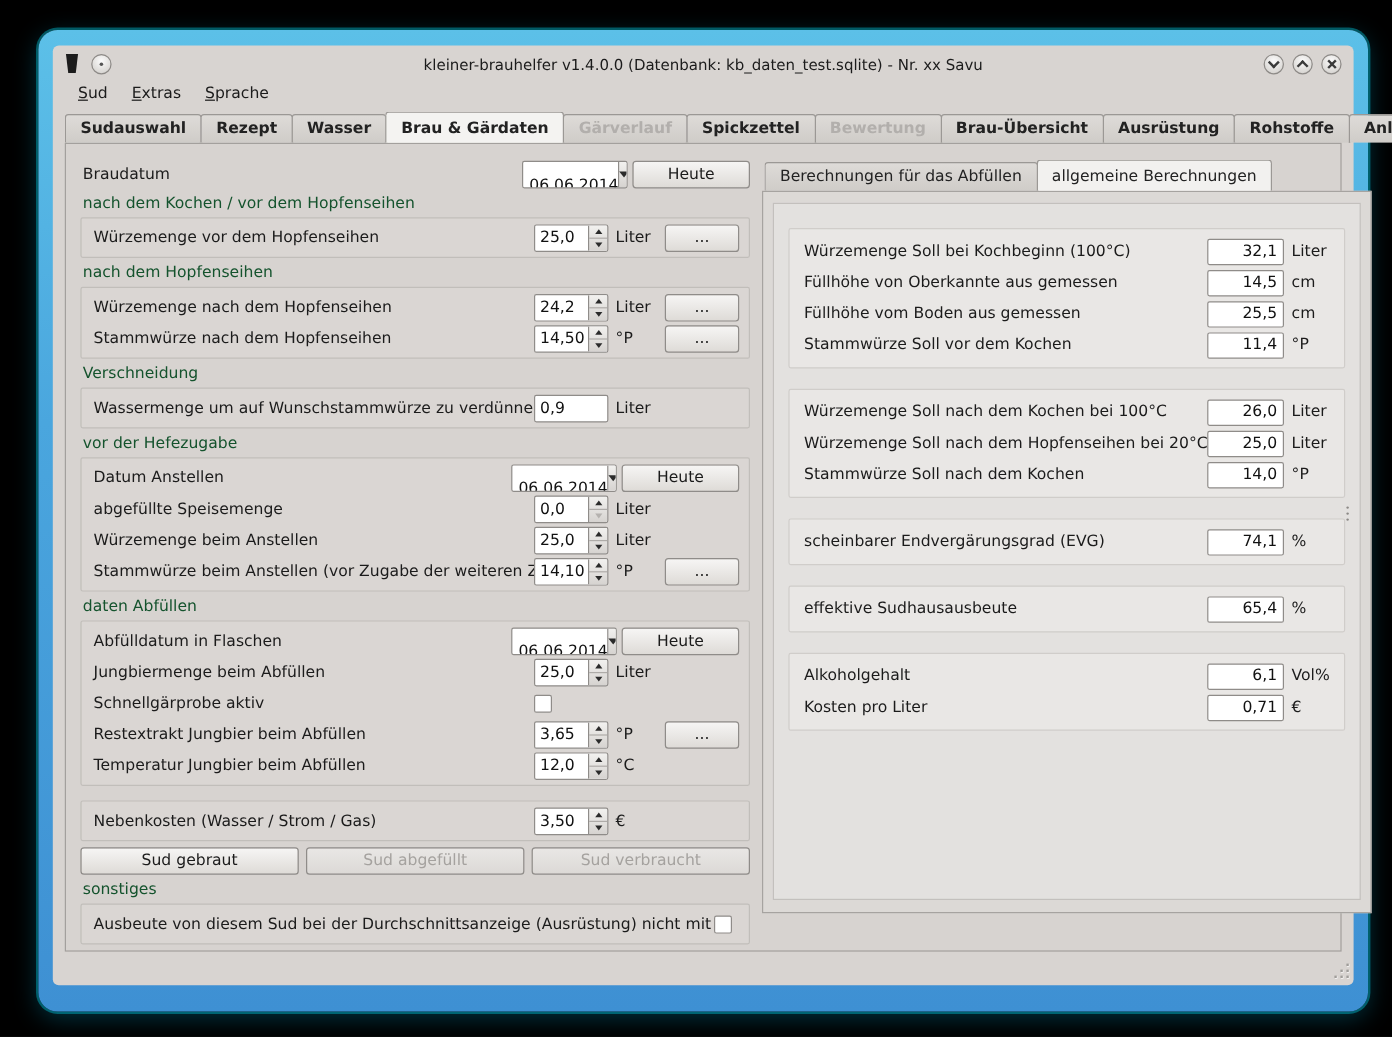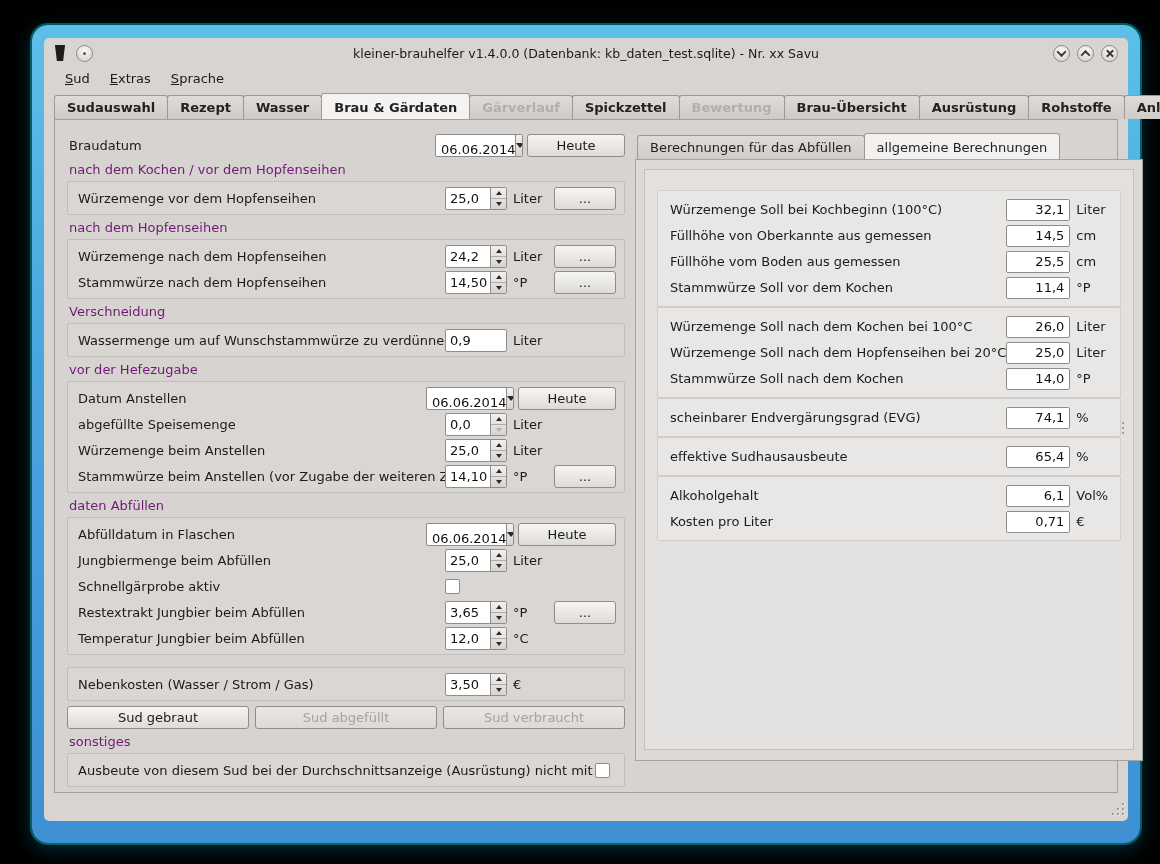--- a/index.html
+++ b/index.html
@@ -49,42 +49,42 @@
   .pane { margin:0 10px; border:1px solid #a3a09d; background:#d7d3d0;
           height:674px; display:flex; padding:13px 10px 14px 12px; gap:10px; }
 
   
   .left-col { width:558px; }
   .frow { display:flex; align-items:center; height:24px; }
   .flabel { flex:1; font-size:13px; color:#1b1b1b; padding-left:2px; white-space:nowrap; overflow:hidden; }
   .cell-val { width:63px; display:flex; }
   .cell-unit { width:44px; font-size:13px; color:#1b1b1b; padding-left:5px; }
   .cell-more { width:62px; margin-left:2px; display:flex; }
-  .section-label { font-size:13px; color:#701a75; margin:5px 0 2px 2px; height:17px; }
+  .section-label { font-size:13px; color:#14532d; margin:5px 0 2px 2px; height:17px; }
   .gbox { border:1px solid #c1beba; background:#dad6d3; border-radius:2px; padding:4px 8px; }
   .gbox .frow + .frow { margin-top:2px; }
 
   .spin { display:flex; width:62px; height:23px; border:1px solid #8f8c89; border-radius:2px;
           background:#fff; overflow:hidden; }
   .spin-text { flex:1; font-size:13px; color:#111; padding:3px 0 0 4px; }
   .spin-btns { width:16px; border-left:1px solid #8f8c89; display:flex; flex-direction:column;
                background:linear-gradient(#f2f1ef,#d6d3d0); }
   .spin-btn { flex:1; display:flex; align-items:center; justify-content:center; }
   .spin-btn + .spin-btn { border-top:1px solid #aeaba8; }
   .tri-up { width:0; height:0; border-left:3.5px solid transparent; border-right:3.5px solid transparent;
             border-bottom:4.5px solid #2b2b2b; }
   .tri-down { width:0; height:0; border-left:3.5px solid transparent; border-right:3.5px solid transparent;
               border-top:4.5px solid #2b2b2b; }
   .spin-btn.dis .tri-down { border-top-color:#b5b2af; }
   .plainfield { width:62px; height:23px; background:#fff; border:1px solid #8f8c89; border-radius:2px;
                 font-size:13px; color:#111; padding:3px 0 0 4px; }
 
   .combo { display:flex; width:88px; height:23px; border:1px solid #8f8c89; border-radius:2px;
            background:#fff; overflow:hidden; }
-  .combo-text { flex:1; font-size:13px; color:#111; padding:7px 0 0 5px; }
+  .combo-text { flex:1; font-size:13px; color:#111; padding:12px 0 0 5px; }
   .combo-arrow { width:19px; border-left:1px solid #8f8c89; background:linear-gradient(#f2f1ef,#d6d3d0);
                  display:flex; align-items:center; justify-content:center; }
   .combo-arrow .tri-down { border-left-width:4px; border-right-width:4px; border-top-width:5px; }
 
   .btn { background:linear-gradient(#f6f5f4,#dedbd7); border:1px solid #8f8c89; border-radius:3px;
          font-size:13px; color:#1b1b1b; height:23px; display:flex; align-items:center; justify-content:center;
          font-family:"DejaVu Sans", sans-serif; }
   .btn.disabled { color:#a5a29f; background:linear-gradient(#e9e7e5,#dcd9d6); }
   .heute-btn { width:98px; margin-left:4px; }
   .more-btn { width:62px; }
@@ -95,21 +95,21 @@
   .nk-gap { margin-top:12px; }
 
   
   .right-col { flex:1; display:flex; flex-direction:column; padding-bottom:17px; }
   .calc-tabbar { display:flex; align-items:flex-end; padding-left:2px; height:26px; }
   .calc-tab { font-size:13px; color:#222; padding:4px 12px; background:linear-gradient(#dedbd8,#cfccc8);
               border:1px solid #9b9895; border-bottom:none; border-radius:3px 3px 0 0; margin-right:-1px; }
   .calc-tab.active { background:#f2f1ef; padding-top:6px; z-index:2; position:relative; }
   .calc-pane { flex:1; border:1px solid #a6a3a0; background:#dcd9d6; padding:9px 8px 10px 8px; }
   .scrollframe { height:100%; border:1px solid #c3c0bd; background:#e3e1df; padding:20px 12px 12px 12px;
-                 display:flex; flex-direction:column; }
+                 display:flex; flex-direction:column; gap:17px; }
   .cbox { border:1px solid #d0cdca; background:#e9e7e5; border-radius:2px; padding:6px 12px; }
   .crow { display:flex; align-items:center; height:25px; }
   .crow + .crow { margin-top:1px; }
   .clabel { flex:1; font-size:13px; color:#1b1b1b; white-space:nowrap; overflow:hidden; }
   .cfield { width:64px; height:22px; background:#fff; border:1px solid #8f8c89; border-radius:2px;
             font-size:13px; color:#111; display:flex; align-items:center; justify-content:flex-end;
             padding-right:5px; }
   .cunit { width:38px; font-size:13px; color:#1b1b1b; padding-left:6px; }
 
   

